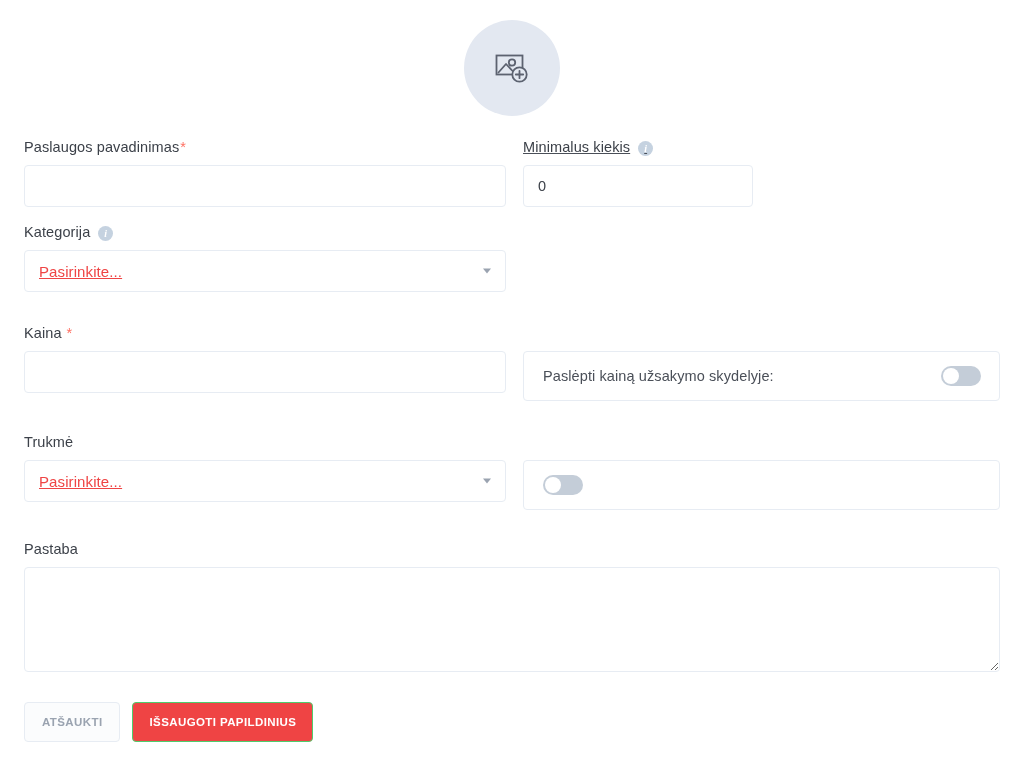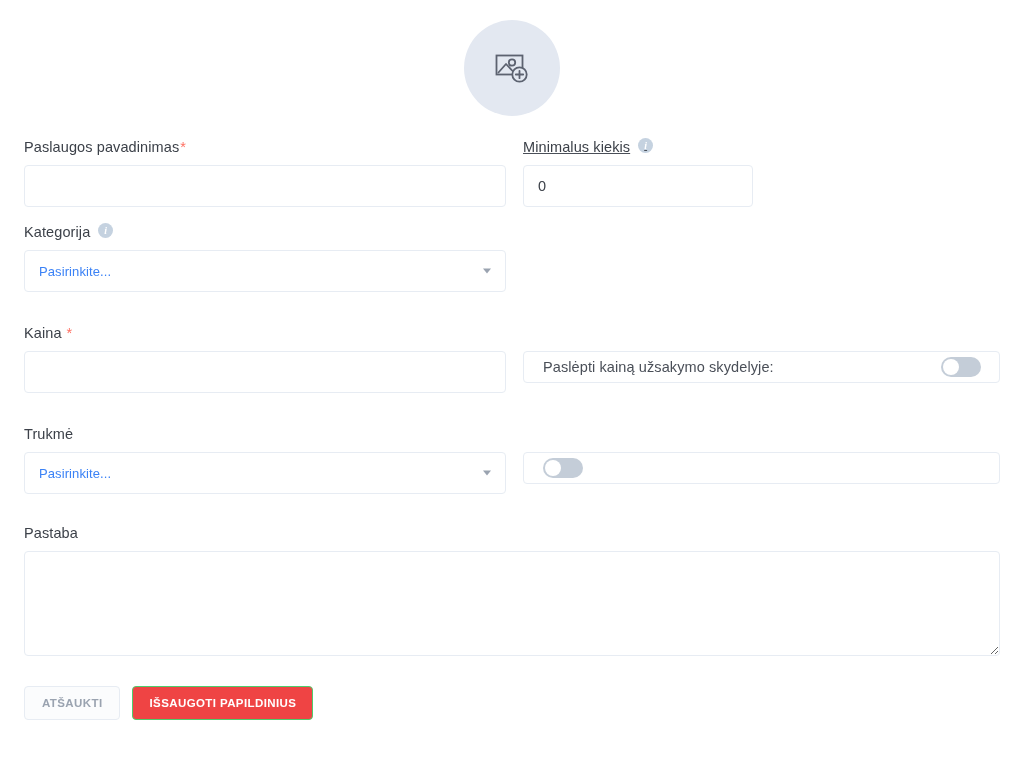--- a/index.html
+++ b/index.html
@@ -50,21 +50,21 @@
   .col-mid   { width: 230px; margin-right: 17px; flex: 0 0 230px; text-decoration: underline; }
   .col-right { width: 230px; flex: 0 0 230px; }
   .col-wide-right { width: 477px; flex: 0 0 477px; }
 
   .field-label {
     font-size: 14.5px;
     color: #3c4149;
     line-height: 18px;
     margin-bottom: 9px;
     display: flex;
-    align-items: flex-start;
+    align-items: flex-end;
     white-space: nowrap;
     letter-spacing: .1px;
   }
   .req {
     color: #ff6f61;
     margin-left: 1px;
     font-size: 14.5px;
   }
   .req.spaced { margin-left: 5px; }
 
@@ -106,40 +106,41 @@
     height: 42px;
     border: 1px solid #e7ecf3;
     border-radius: 4px;
     background: #ffffff;
     display: flex;
     align-items: center;
     padding: 0 14px;
     cursor: pointer;
   }
   .select-value {
-    font-size: 13px;
-    color: #3b82f6;
+    font-size: 15px;
+    color: #ef4444;
     letter-spacing: .1px;
+    text-decoration: underline;
   }
   .caret {
     position: absolute;
     right: 14px;
     top: 50%;
     transform: translateY(-50%);
     width: 0;
     height: 0;
     border-left: 4.5px solid transparent;
     border-right: 4.5px solid transparent;
     border-top: 5px solid #9aa3b0;
   }
 
   
   .toggle-box {
     width: 100%;
-    height: 32px;
+    height: 50px;
     border: 1px solid #e7ecf3;
     border-radius: 4px;
     background: #ffffff;
     display: flex;
     align-items: center;
     justify-content: space-between;
     padding: 0 18px 0 19px;
   }
   .toggle-label {
     font-size: 14.5px;
@@ -187,21 +188,21 @@
     align-items: center;
     gap: 12px;
   }
   .btn {
     border-radius: 4px;
     font-family: "Liberation Sans", sans-serif;
     font-size: 11.5px;
     font-weight: bold;
     letter-spacing: .4px;
     cursor: pointer;
-    height: 34px;
+    height: 40px;
     display: inline-flex;
     align-items: center;
     justify-content: center;
   }
   .btn-cancel {
     background: #fbfcfd;
     border: 1px solid #e7ecf3;
     color: #9aa3b0;
     padding: 0 17px;
   }

